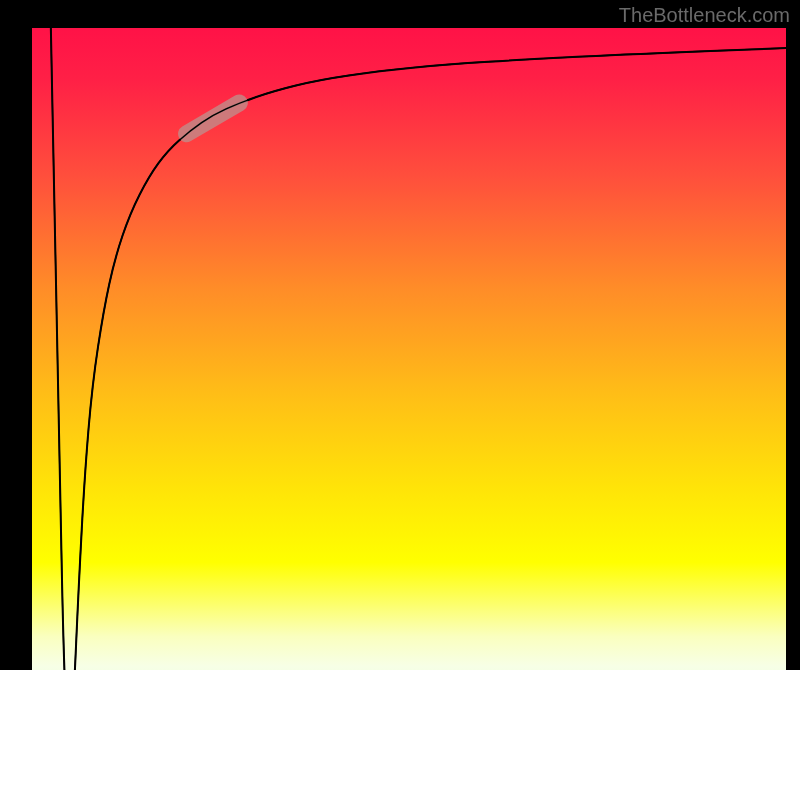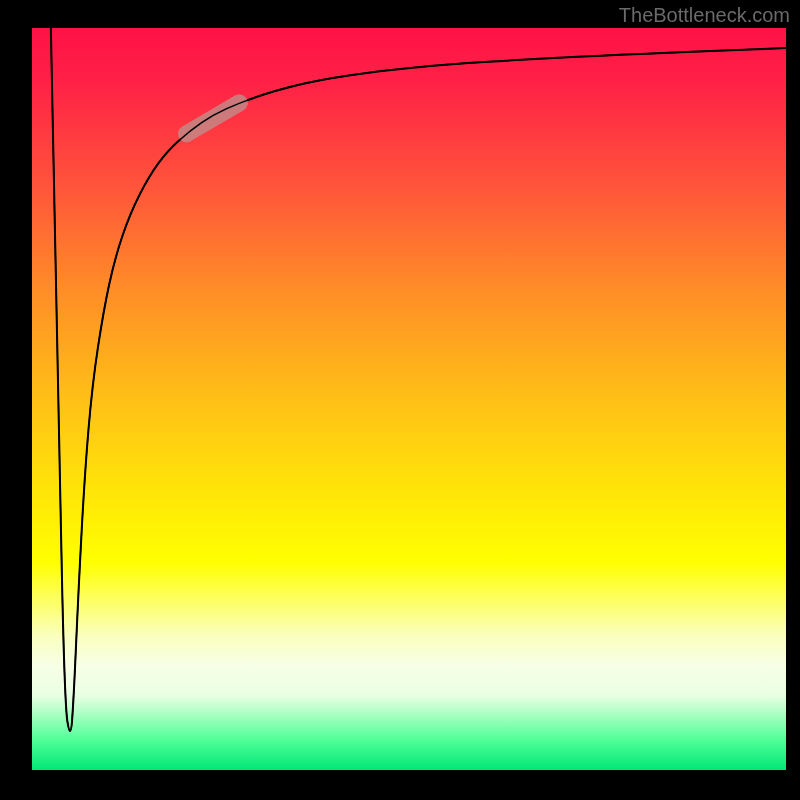--- a/index.html
+++ b/index.html
@@ -3,21 +3,21 @@
 <meta charset="utf-8">
 <style>
   body {
     margin: 0;
     padding: 0;
     background: #fff;
     font-family: Arial, Helvetica, sans-serif;
   }
   .wrapper {
     width: 800px;
-    height: 800px;
+    height: 670px;
     position: relative;
   }
   .watermark {
     position: absolute;
     top: 4px;
     right: 10px;
     font-size: 20px;
     color: #6a6a6a;
     font-family: Arial, sans-serif;
     z-index: 10;

